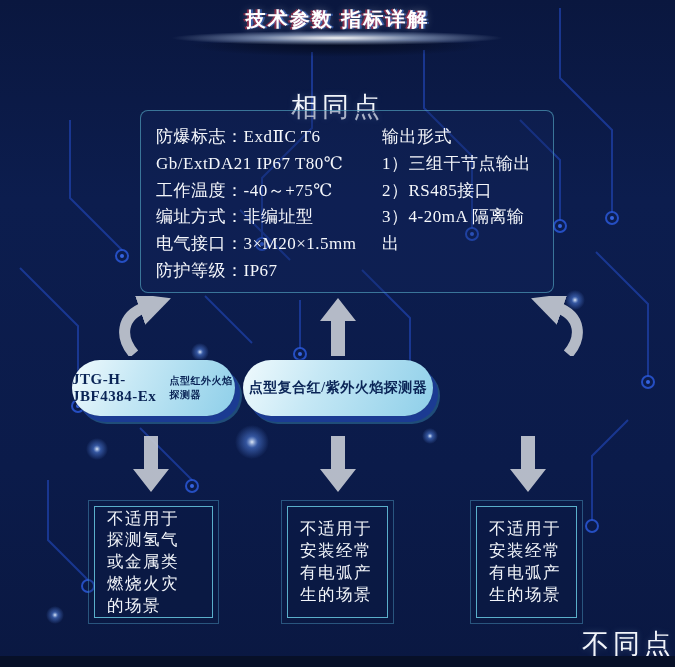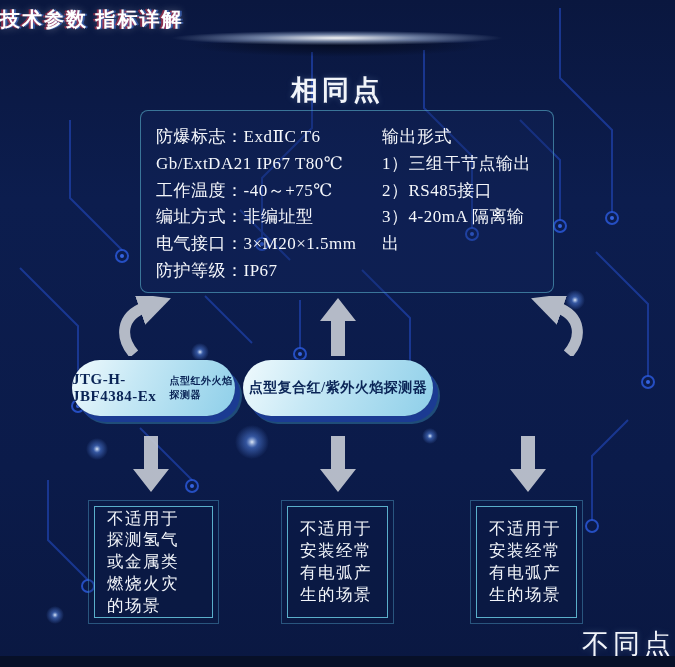--- a/index.html
+++ b/index.html
@@ -3,39 +3,39 @@
 <meta charset="utf-8">
 <style>
   html,body{margin:0;padding:0;background:#05102e;}
   .stage{
     position:relative;width:675px;height:667px;overflow:hidden;
     background:linear-gradient(180deg,#0a173f 0%,#0c1d4e 30%,#0b1b4a 70%,#0a1842 100%);
     font-family:"Liberation Serif","DejaVu Serif",serif;
   }
   .bg{position:absolute;left:0;top:0;z-index:0;}
   .page-title{
-    position:absolute;top:6px;left:0;width:100%;text-align:left;z-index:3;
+    position:absolute;top:6px;left:0;width:100%;text-align:center;z-index:3;
     font-family:"Liberation Sans","DejaVu Sans",sans-serif;font-weight:bold;
     font-size:20px;letter-spacing:2px;color:#ffffff;
     text-shadow:-2px 0 0 rgba(225,45,70,.55), 2px 0 0 rgba(80,140,255,.45), 0 0 8px rgba(255,255,255,.35);
   }
   .flare-light{
     position:absolute;top:28px;left:107px;width:460px;height:20px;z-index:2;
     background:radial-gradient(ellipse 50% 50% at 50% 50%, rgba(255,255,255,.95) 0%, rgba(205,225,255,.5) 35%, rgba(205,225,255,0) 72%);
   }
   .flare-dark{
     position:absolute;top:40px;left:140px;width:395px;height:26px;border-radius:50%;z-index:1;
     background:radial-gradient(ellipse 50% 60% at 50% 20%, rgba(3,8,24,.7) 0%, rgba(3,8,24,.35) 45%, rgba(3,8,24,0) 75%);
   }
   .heading{
     position:absolute;left:0;width:100%;text-align:center;z-index:3;
     font-size:27px;letter-spacing:4px;color:#f2f5fa;font-weight:400;
     text-shadow:0 0 6px rgba(180,210,255,.25);
   }
-  .heading-same{top:72px;font-weight:bold;}
+  .heading-same{top:89px;}
   .heading-diff{top:626px;text-align:right;}
   .specbox{
     position:absolute;left:140px;top:110px;width:414px;height:183px;z-index:3;
     border:1px solid rgba(96,190,214,.55);border-radius:8px;
     background:rgba(18,38,92,.32);box-sizing:border-box;
     display:flex;padding:13px 12px 10px 15px;
     color:#f5f7fb;font-size:17px;line-height:26.8px;letter-spacing:.5px;justify-content:center;
   }
   .spec-col{white-space:pre-line;}
   .spec-col.left{flex:0 0 226px;}

